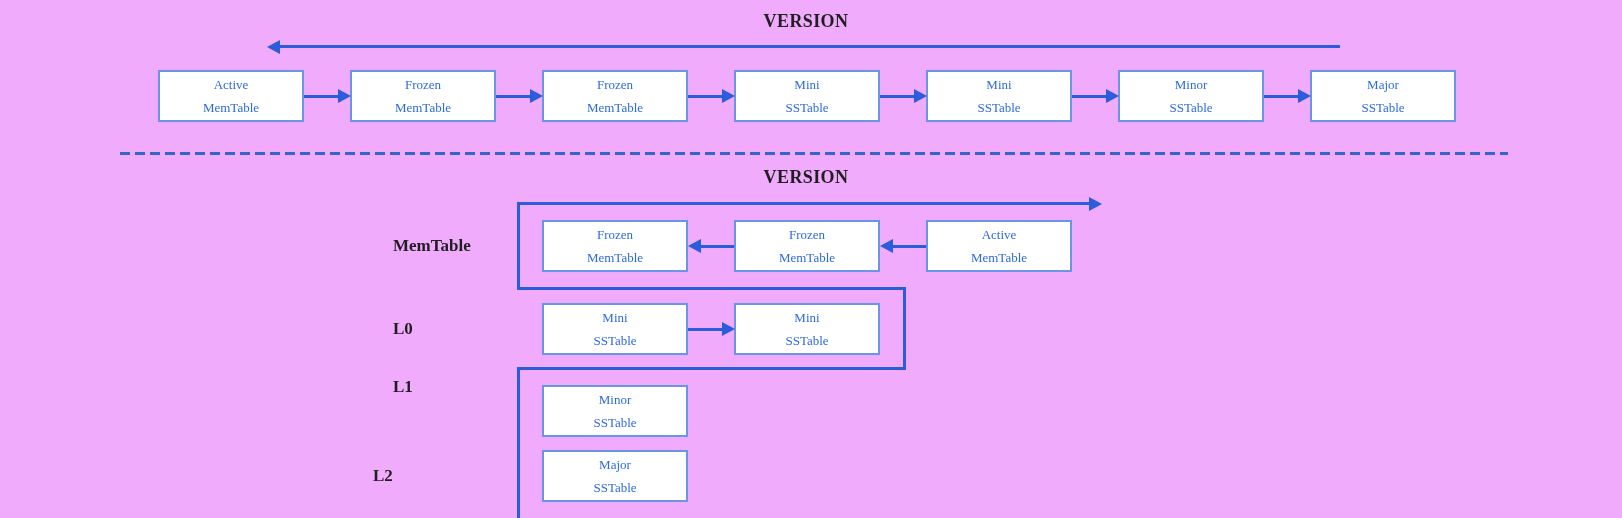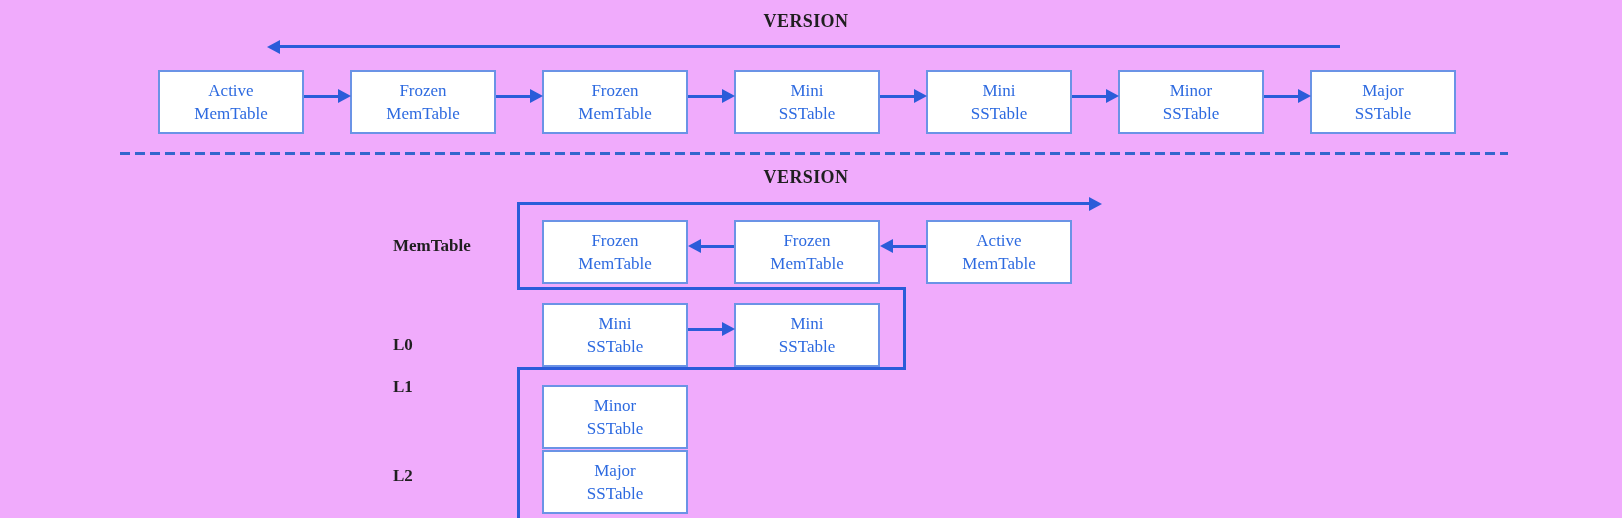--- a/index.html
+++ b/index.html
@@ -5,25 +5,25 @@
   html,body{margin:0;padding:0;background:#ffffff;}
   .canvas{
     position:relative;width:1622px;height:518px;background:#f0abfc;overflow:hidden;
     font-family:Liberation Serif, serif;
   }
   .title{
     position:absolute;width:200px;text-align:center;
     font-size:18px;font-weight:700;color:#1f1f1f;letter-spacing:.4px;
   }
   .node{
-    position:absolute;width:146px;height:64px;box-sizing:border-box;
+    position:absolute;width:146px;height:52px;box-sizing:border-box;
     border:2px solid #6b93e6;background:#ffffff;
     display:flex;align-items:center;justify-content:center;
     text-align:center;white-space:pre-line;
-    font-size:17px;line-height:23px;color:#2d6ae0;
+    font-size:13px;line-height:23px;color:#2d6ae0;
   }
   .hline{position:absolute;height:3px;background:#2b5cd9;}
   .vline{position:absolute;width:3px;background:#2b5cd9;}
   .ah{position:absolute;width:0;height:0;}
   .ah-right{border-top:7px solid transparent;border-bottom:7px solid transparent;border-left:13px solid #2b5cd9;}
   .ah-left{border-top:7px solid transparent;border-bottom:7px solid transparent;border-right:13px solid #2b5cd9;}
   .divider{
     position:absolute;height:3px;
     background:repeating-linear-gradient(90deg,#3465cd 0 10px,transparent 10px 15px);
   }
@@ -76,23 +76,23 @@
   <div class="hline" style="left:517px;top:202px;width:574px"></div>
   <div class="ah ah-right" style="left:1089px;top:196.5px"></div>
 
   <div class="vline" style="left:517px;top:202px;height:88px"></div>
   <div class="hline" style="left:517px;top:287px;width:389px"></div>
   <div class="vline" style="left:903px;top:287px;height:83px"></div>
   <div class="hline" style="left:517px;top:367px;width:389px"></div>
   <div class="vline" style="left:517px;top:367px;height:151px"></div>
 
   <div class="row-label" style="left:393px;top:237px">MemTable</div>
-  <div class="row-label" style="left:393px;top:336px">L0</div>
+  <div class="row-label" style="left:393px;top:320px">L0</div>
   <div class="row-label" style="left:393px;top:378px">L1</div>
-  <div class="row-label" style="left:393px;top:467px">L2</div>
+  <div class="row-label" style="left:373px;top:467px">L2</div>
 
   <div class="node" style="left:542px;top:220px">Frozen
 MemTable</div>
   <div class="node" style="left:734px;top:220px">Frozen
 MemTable</div>
   <div class="node" style="left:926px;top:220px">Active
 MemTable</div>
 
   <div class="ah ah-left" style="left:688px;top:239px"></div>
   <div class="hline" style="left:699px;top:244.5px;width:35px"></div>

